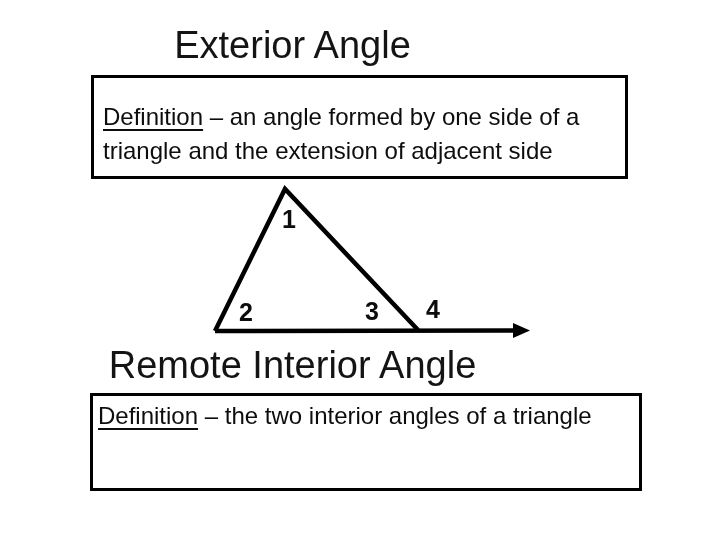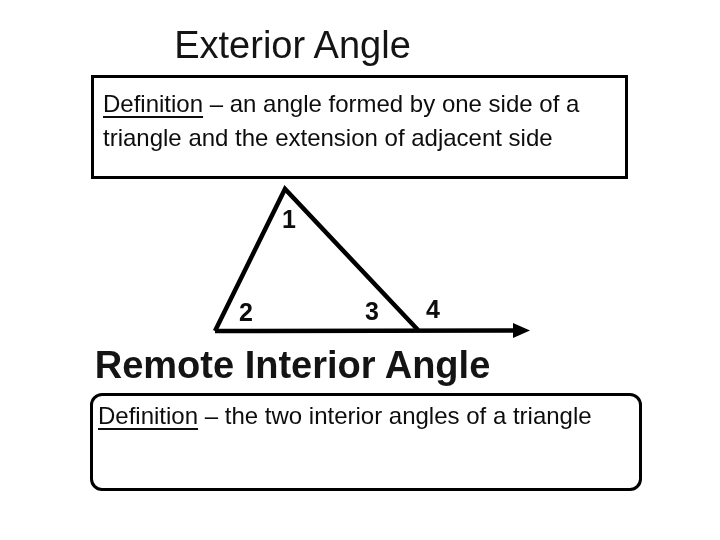--- a/index.html
+++ b/index.html
@@ -21,42 +21,41 @@
     left: 0;
     width: 585px;
     text-align: center;
     font-size: 38px;
     line-height: 46px;
     font-weight: 400;
     color: #141414;
     white-space: nowrap;
   }
   .title-exterior { top: 22px; }
-  .title-remote   { top: 342px; font-weight: bold; }
+  .title-remote   { top: 342px; }
 
   .defbox {
     position: absolute;
     border: 3px solid #000000;
     background: #ffffff;
     box-sizing: border-box;
   }
   .box-exterior {
     left: 91px;
     top: 75px;
     width: 537px;
     height: 104px;
-    padding: 9px 8px 0 9px;
+    padding: 22px 8px 0 9px;
   }
   .box-remote {
     left: 90px;
     top: 393px;
     width: 552px;
     height: 98px;
     padding: 3px 6px 0 5px;
-    border-radius: 12px;
   }
   .defline {
     font-size: 24px;
     line-height: 34px;
     white-space: nowrap;
     color: #0d0d0d;
   }
   .term {
     text-decoration: underline;
     text-decoration-thickness: 2px;

